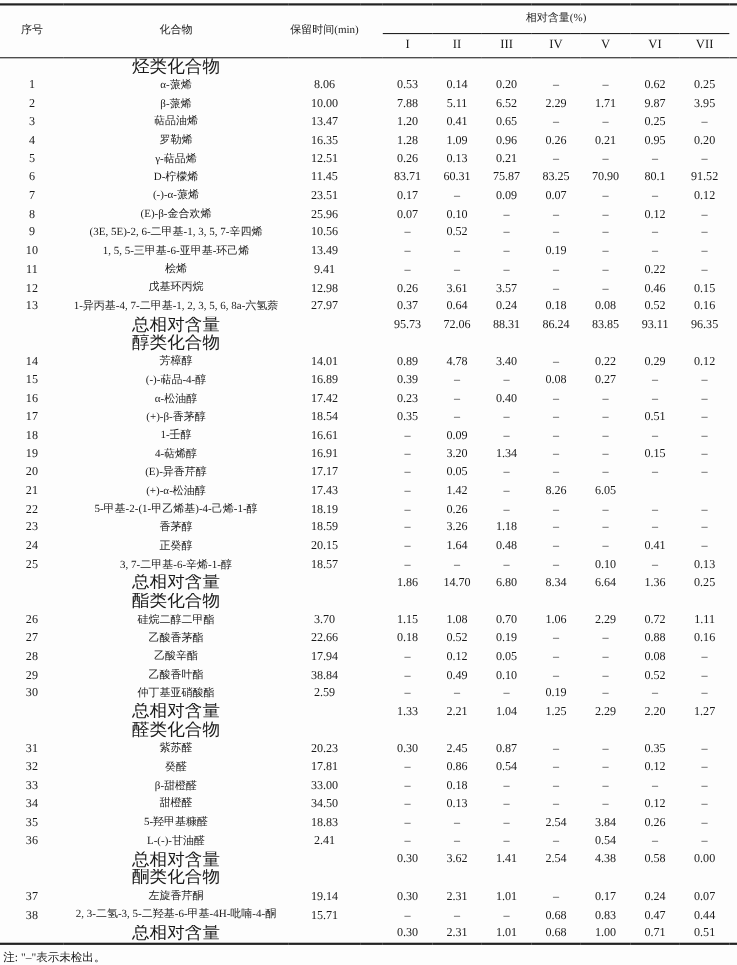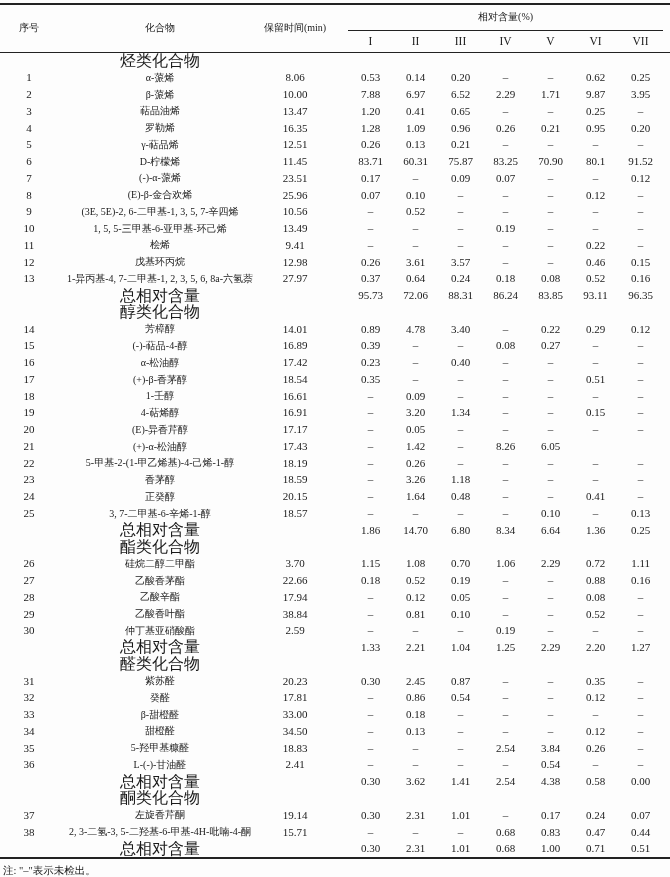--- a/index.html
+++ b/index.html
@@ -95,21 +95,21 @@
           <td>0.62</td>
           <td>0.25</td>
           <td></td>
         </tr>
         <tr>
           <td>2</td>
           <td class="compound-name">β-蒎烯</td>
           <td>10.00</td>
           <td></td>
           <td>7.88</td>
-          <td>6.97</td>
+          <td>5.11</td>
           <td>6.52</td>
           <td>2.29</td>
           <td>1.71</td>
           <td>9.87</td>
           <td>3.95</td>
           <td></td>
         </tr>
         <tr>
           <td>3</td>
           <td class="compound-name">萜品油烯</td>
@@ -529,21 +529,21 @@
           <td>0.08</td>
           <td>–</td>
           <td></td>
         </tr>
         <tr>
           <td>29</td>
           <td class="compound-name">乙酸香叶酯</td>
           <td>38.84</td>
           <td></td>
           <td>–</td>
-          <td>0.81</td>
+          <td>0.49</td>
           <td>0.10</td>
           <td>–</td>
           <td>–</td>
           <td>0.52</td>
           <td>–</td>
           <td></td>
         </tr>
         <tr>
           <td>30</td>
           <td class="compound-name">仲丁基亚硝酸酯</td>

